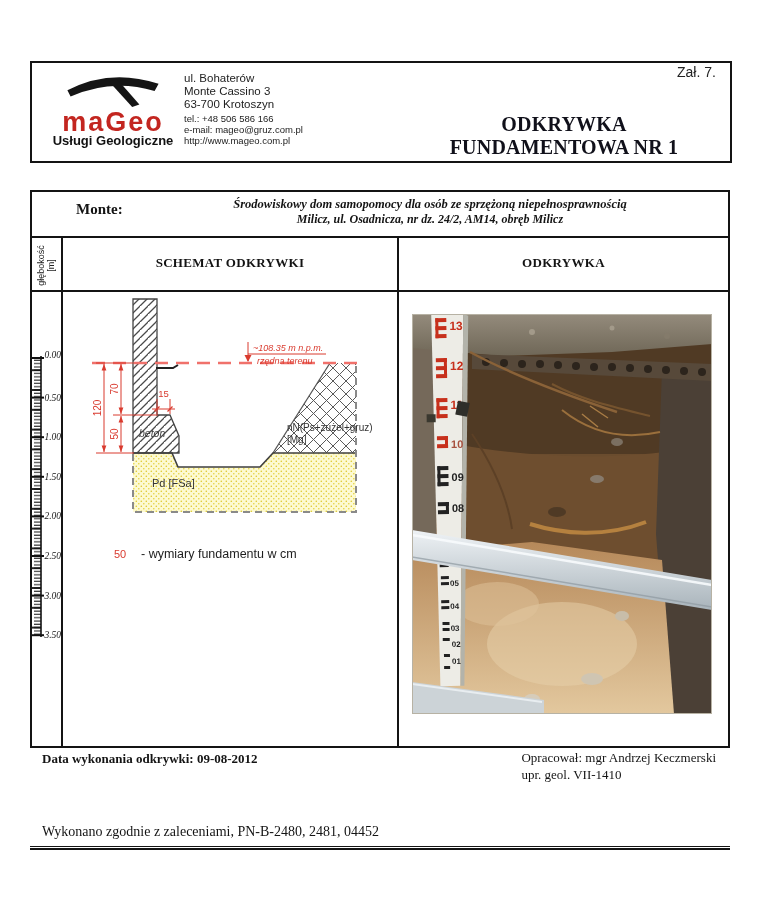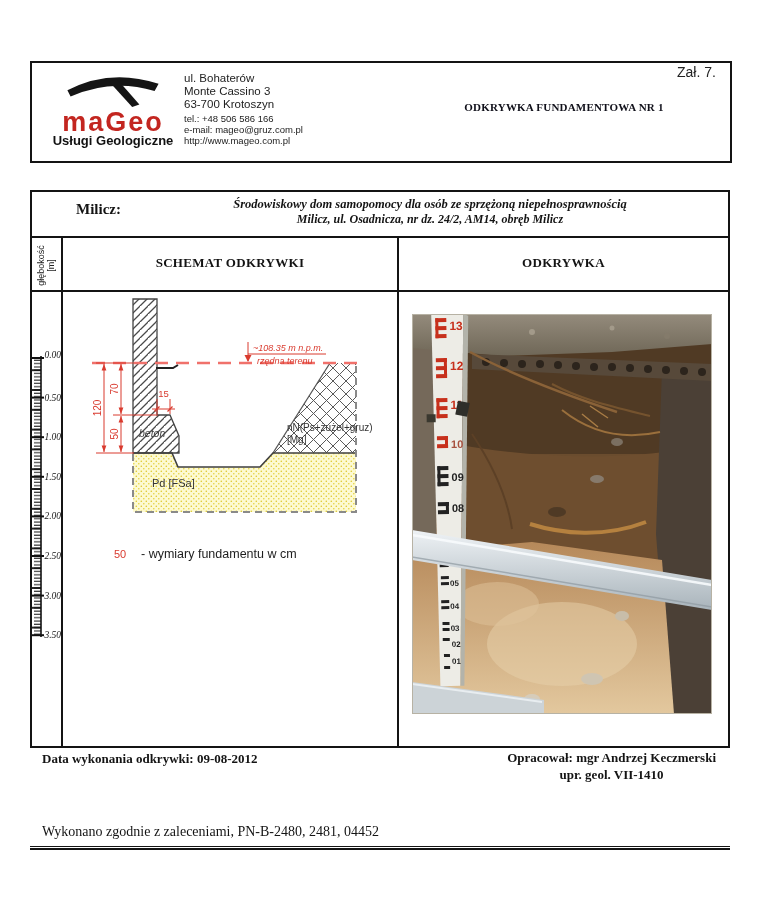--- a/index.html
+++ b/index.html
@@ -10,39 +10,39 @@
   .attach{font-family:"Liberation Sans",sans-serif;font-size:14px;color:#222;}
   .header-box{left:30px;top:61px;width:698px;height:98px;border:2px solid #141414;}
   .logo-block{left:13px;top:8px;width:136px;text-align:center;}
   .brand{font-family:"Liberation Sans",sans-serif;font-weight:bold;font-size:27px;
          letter-spacing:2px;color:#c32620;line-height:22px;}
   .brand-sub{font-family:"Liberation Sans",sans-serif;font-weight:bold;font-size:13px;
              color:#111;line-height:14px;margin-top:1px;}
   .addr{left:152px;top:9px;width:200px;font-family:"Liberation Sans",sans-serif;}
   .addr .big{font-size:11.5px;line-height:13px;color:#222;}
   .addr .small{font-size:9.5px;line-height:11px;color:#222;}
-  .doc-title{left:382px;top:38px;width:300px;text-align:center;font-weight:bold;
-             font-size:11px;letter-spacing:.2px;color:#10101a;}
+  .doc-title{left:382px;top:50px;width:300px;text-align:center;font-weight:bold;
+             font-size:20px;letter-spacing:.2px;color:#10101a;}
   
   .main-table{left:30px;top:190px;width:696px;height:554px;border:2px solid #141414;}
   .row-temat{left:0;top:0;width:696px;height:44px;border-bottom:2px solid #141414;}
   .row-heads{left:0;top:44px;width:696px;height:54px;border-bottom:2px solid #141414;}
   .vline{width:2px;background:#141414;}
   .temat-label{left:44px;top:9px;font-weight:bold;font-size:15px;}
   .temat-lines{left:110px;top:4px;width:576px;text-align:center;font-weight:bold;font-style:italic;}
   .temat-l1{font-size:12.5px;line-height:16px;}
   .temat-l2{font-size:12px;line-height:15px;}
   .depth-head{left:0px;top:44px;width:28px;height:54px;overflow:visible;}
   .depth-head .rot{position:absolute;left:-22px;top:20px;width:72px;transform:rotate(-90deg);
      font-family:"Liberation Sans",sans-serif;font-size:9px;line-height:9.5px;
      text-align:center;color:#222;}
   .col-head{font-weight:bold;font-size:13px;text-align:center;letter-spacing:.3px;}
   
   .foot-date{left:42px;top:751px;font-weight:bold;font-size:13px;}
-  .foot-author{top:749px;right:44px;text-align:center;font-weight:bold;font-size:13px;line-height:17px;}
+  .foot-author{top:749px;right:44px;font-weight:normal;font-size:13px;line-height:17px;}
   .foot-standards{left:42px;top:824px;font-size:14px;}
   .bottom-rule{left:30px;top:846px;width:700px;height:0;border-top:1px solid #141414;
                border-bottom:2px solid #141414;padding-top:1px;}
   svg text{font-family:"Liberation Sans",sans-serif;}
   svg text.ser{font-family:"Liberation Serif",serif;}
 </style>
 </head>
 <body>
 
 <div class="page">
@@ -65,21 +65,21 @@
       <div class="small" style="margin-top:2px;">tel.: +48  506 586 166</div>
       <div class="small">e-mail: mageo@gruz.com.pl</div>
       <div class="small">http://www.mageo.com.pl</div>
     </div>
     <div class="abs doc-title">ODKRYWKA FUNDAMENTOWA NR 1</div>
   </div>
 
   <div class="abs main-table">
 
     <div class="abs row-temat">
-      <div class="abs temat-label">Milicz:</div>
+      <div class="abs temat-label">Monte:</div>
       <div class="abs temat-lines">
         <div class="temat-l1">Środowiskowy dom samopomocy dla osób ze sprzężoną niepełnosprawnością</div>
         <div class="temat-l2">Milicz, ul. Osadnicza, nr dz. 24/2, AM14, obręb Milicz</div>
       </div>
     </div>
 
     <div class="abs row-heads"></div>
 
     <div class="abs vline" style="left:29px;top:44px;height:510px;"></div>
     <div class="abs vline" style="left:365px;top:44px;height:510px;"></div>

